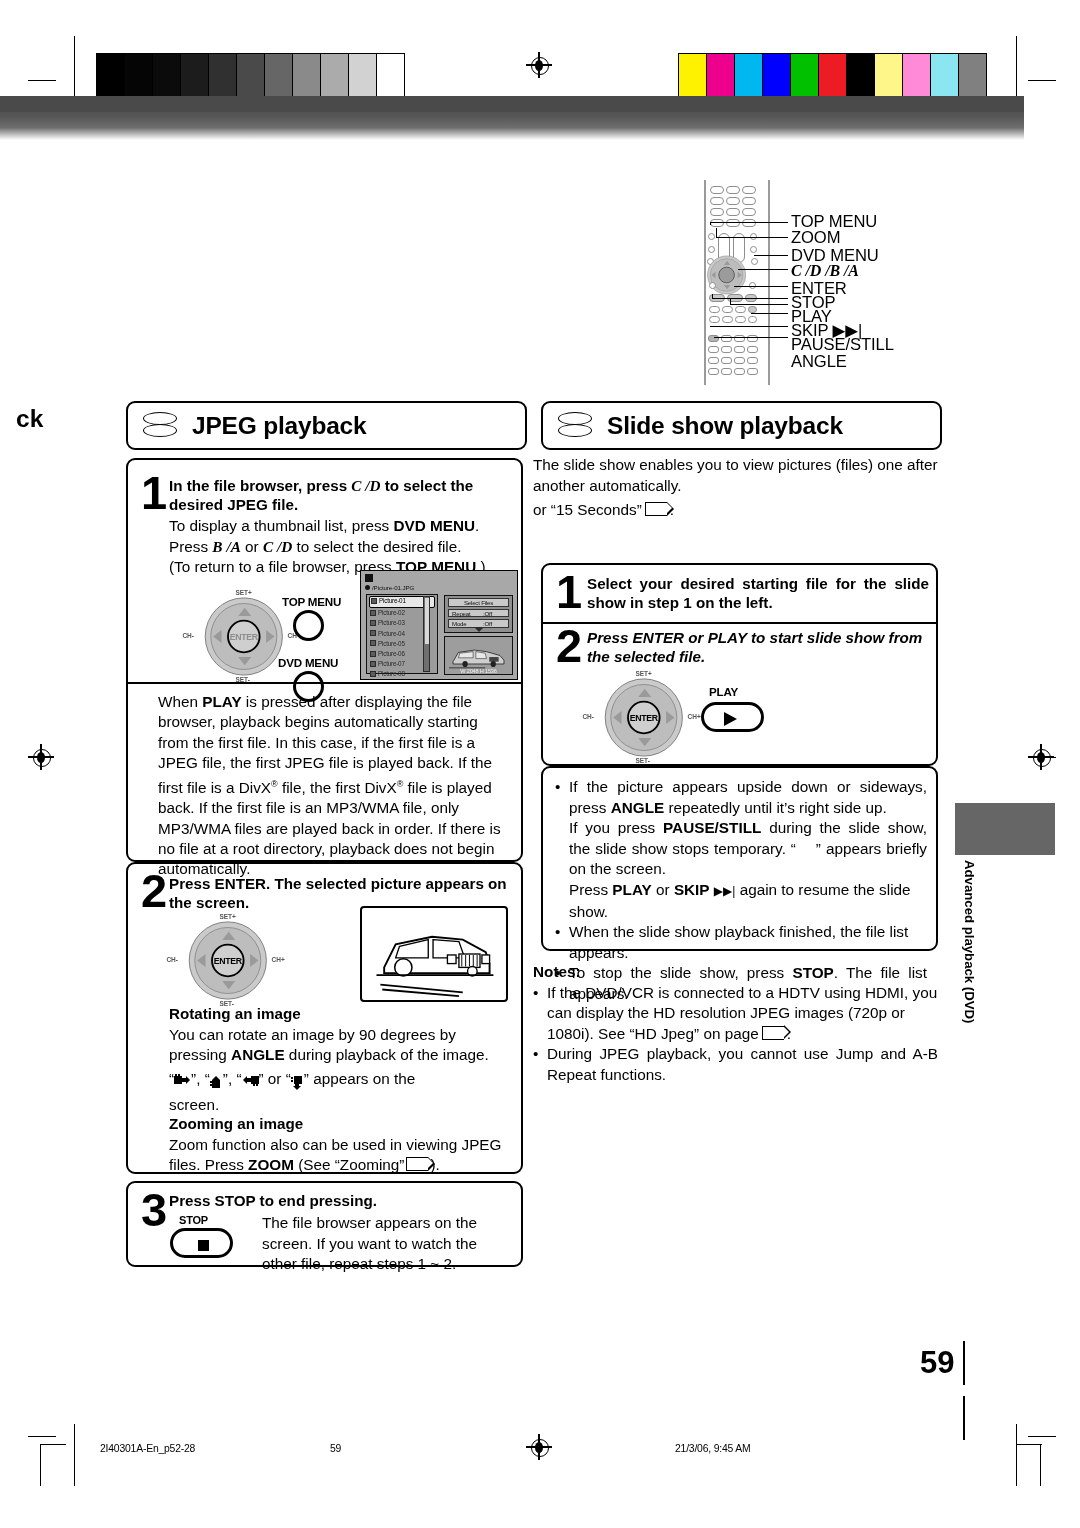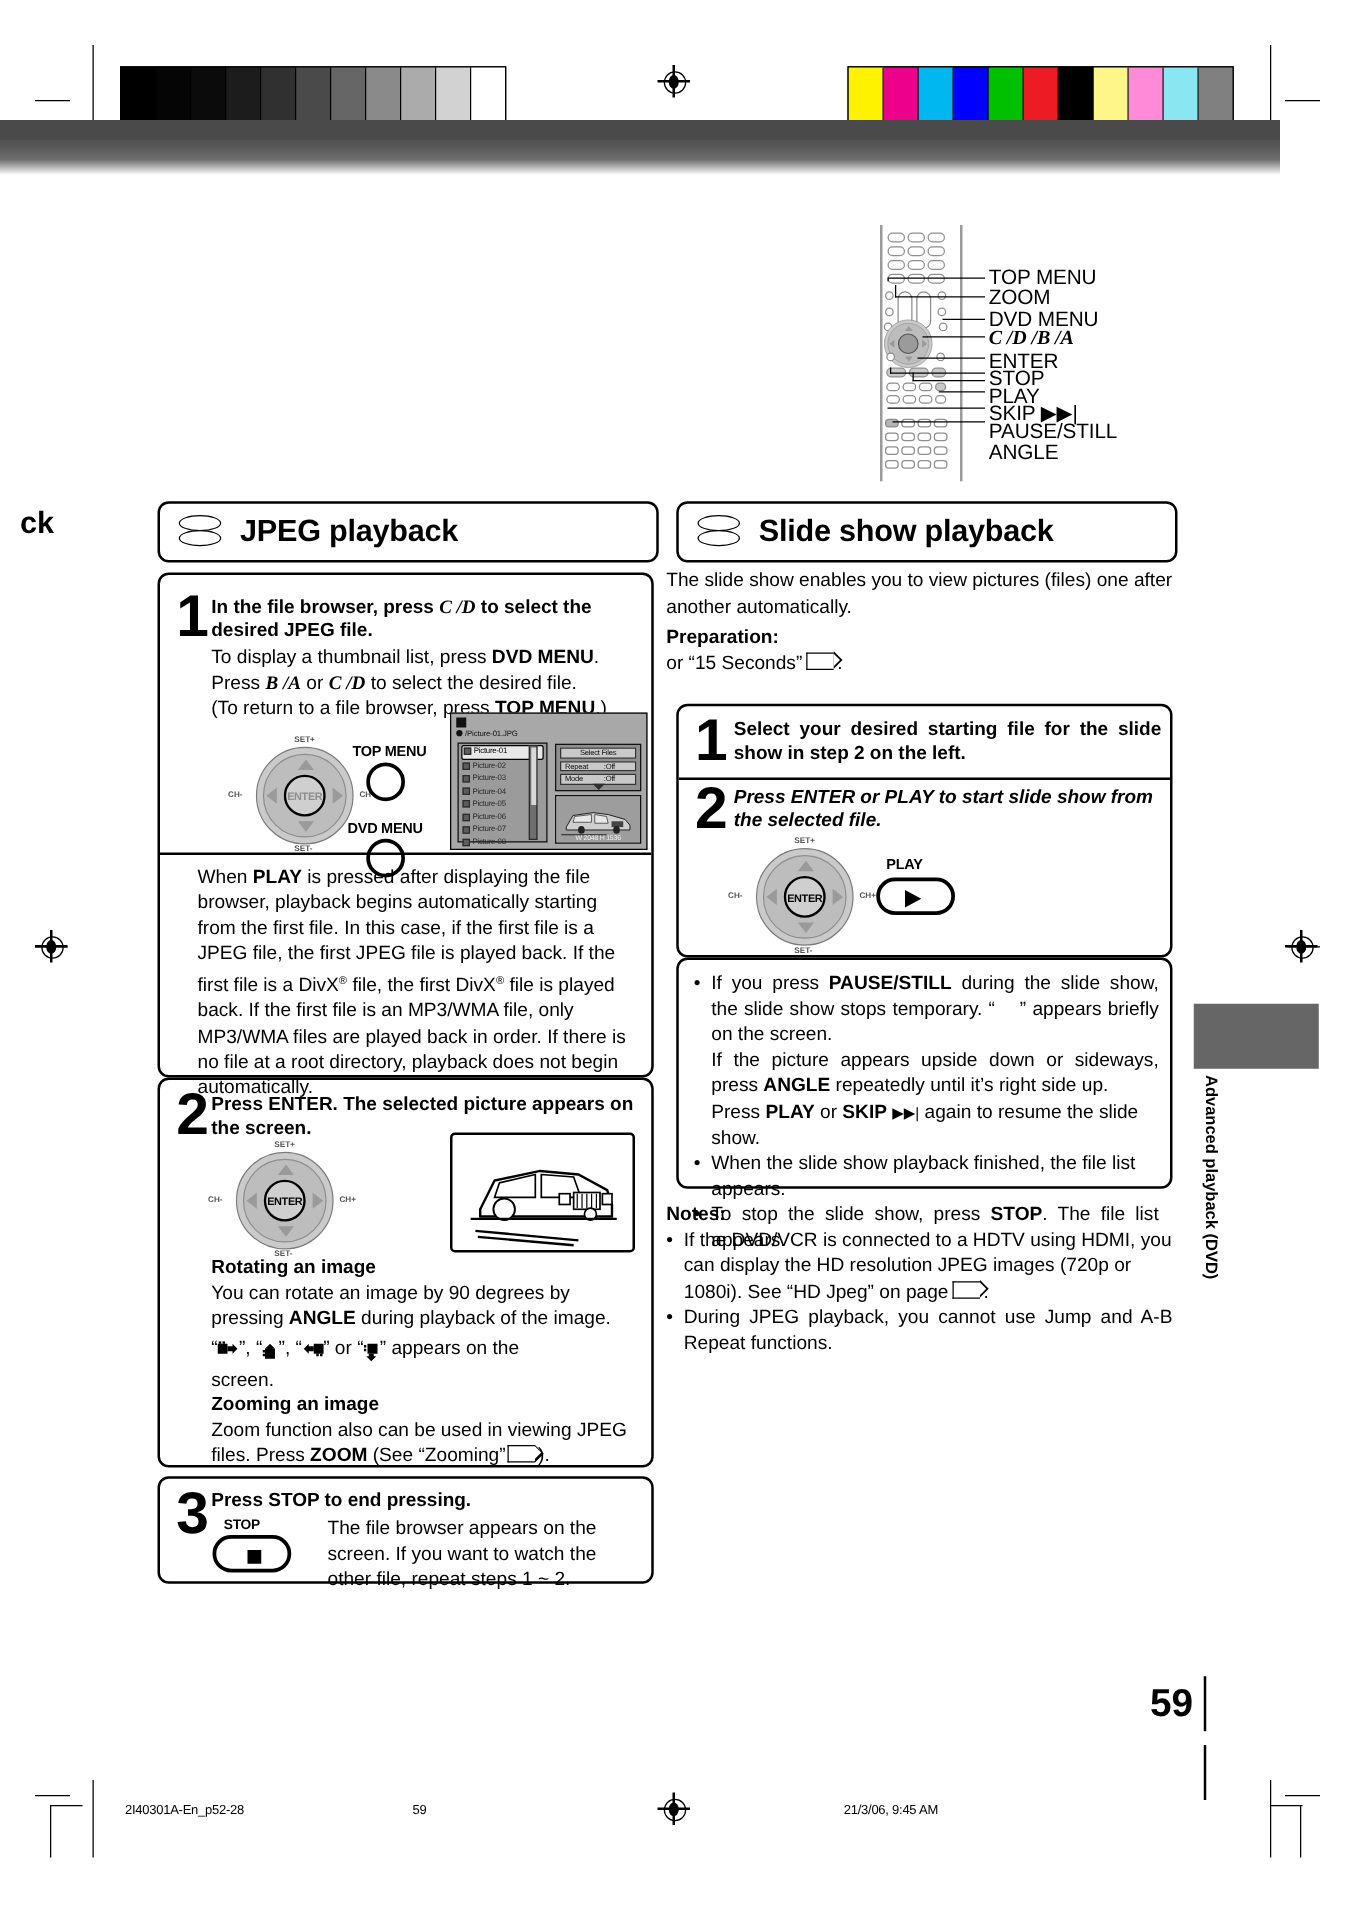--- a/index.html
+++ b/index.html
@@ -464,28 +464,27 @@
   <div class="disc">
       <b class="t"></b>
       <b class="b"></b>
     </div>
   <h2>Slide show playback</h2>
 </div>
 
 <div class="body" style="left:533px;top:455px;width:410px;">The slide show enables you to view pictures (files) one after another automatically.</div>
 
 <div class="body" style="left:533px;top:500px;width:410px;">
-  <div style="font-weight:bold;">Preparation:</div>
   <div><span>or “15 Seconds”</span><span style="display:inline-block;width:21px;height:12px;border:1.4px solid #000;border-right:none;position:relative;vertical-align:-1px;margin:0 3px;"><i style="position:absolute;right:-7px;top:-1.4px;width:0;height:0;border-top:7px solid transparent;border-bottom:7px solid transparent;border-left:7px solid #000;"></i><i style="position:absolute;right:-5px;top:0;width:0;height:0;border-top:5.6px solid transparent;border-bottom:5.6px solid transparent;border-left:5.6px solid #fff;"></i></span><span>.</span></div>
 </div>
 
 <div class="stepbox" style="left:541px;top:563px;width:397px;height:203px;">
   <div class="num" style="left:7px;top:8px;width:38px;text-align:center;">1</div>
   <div class="stepttl just" style="left:44px;top:9px;width:342px;">
-    <span>Select your desired starting file for the slide show in </span><span>step 2</span><span> on the left.</span>
+    <span>Select your desired starting file for the slide show in </span><span>step 1</span><span> on the left.</span>
   </div>
   <div class="divider" style="top:57px;"></div>
   <div class="num" style="left:7px;top:62px;width:38px;text-align:center;">2</div>
   <div class="stepttl" style="left:44px;top:63px;width:342px;font-style:italic;">Press ENTER or PLAY to start slide show from the selected file.</div>
 
   <div class="pad" style="left:45px;top:106px;transform:scale(0.93);transform-origin:0 0;">
     <div class="ring"></div>
       <div class="ring2"></div>
     <div class="ar up"></div>
       <div class="ar dn"></div>
@@ -502,22 +501,22 @@
   <div class="pill" style="left:158px;top:137px;">
       <div class="tri"></div>
     </div>
 </div>
 
 <div class="stepbox" style="left:541px;top:766px;width:397px;height:185px;">
   <div class="body" style="left:12px;top:9px;width:372px;">
     <div style="display:flex;">
       <span style="width:14px;flex:none;">•</span>
       <span style="flex:1;">
+        <span class="just" style="display:block;">If the picture appears upside down or sideways, press <b>ANGLE</b> repeatedly until it’s right side up.</span>
         <span class="just" style="display:block;">If you press <b>PAUSE/STILL</b> during the slide show, the slide show stops temporary. “&nbsp;&nbsp;&nbsp;&nbsp;” appears briefly on the screen.</span>
-        <span class="just" style="display:block;">If the picture appears upside down or sideways, press <b>ANGLE</b> repeatedly until it’s right side up.</span>
         <span style="display:block;">Press <b>PLAY</b> or <b>SKIP</b> <span style="font-size:12px;">▶▶|</span> again to resume the slide show.</span>
       </span>
     </div>
     <div style="display:flex;">
       <span style="width:14px;flex:none;">•</span>
       <span style="flex:1;">When the slide show playback finished, the file list appears.</span>
     </div>
     <div style="display:flex;">
       <span style="width:14px;flex:none;">•</span>
       <span style="flex:1;" class="just"><span>To stop the slide show, press </span><b>STOP</b><span>. The file list appears.</span></span>

